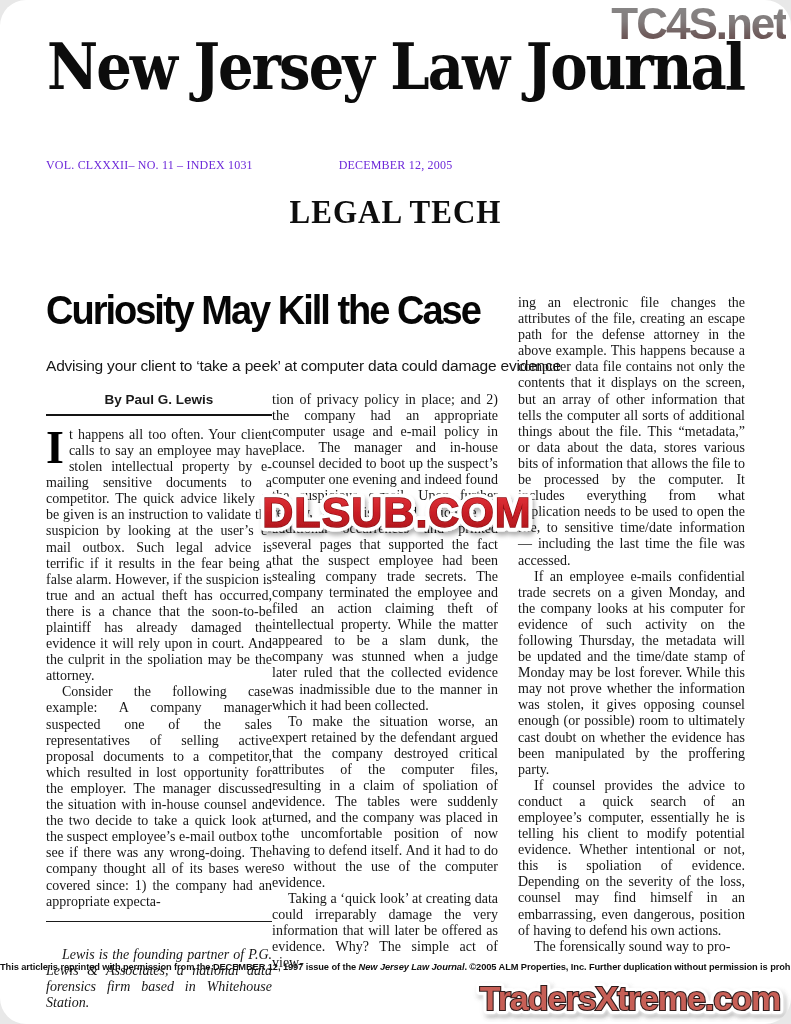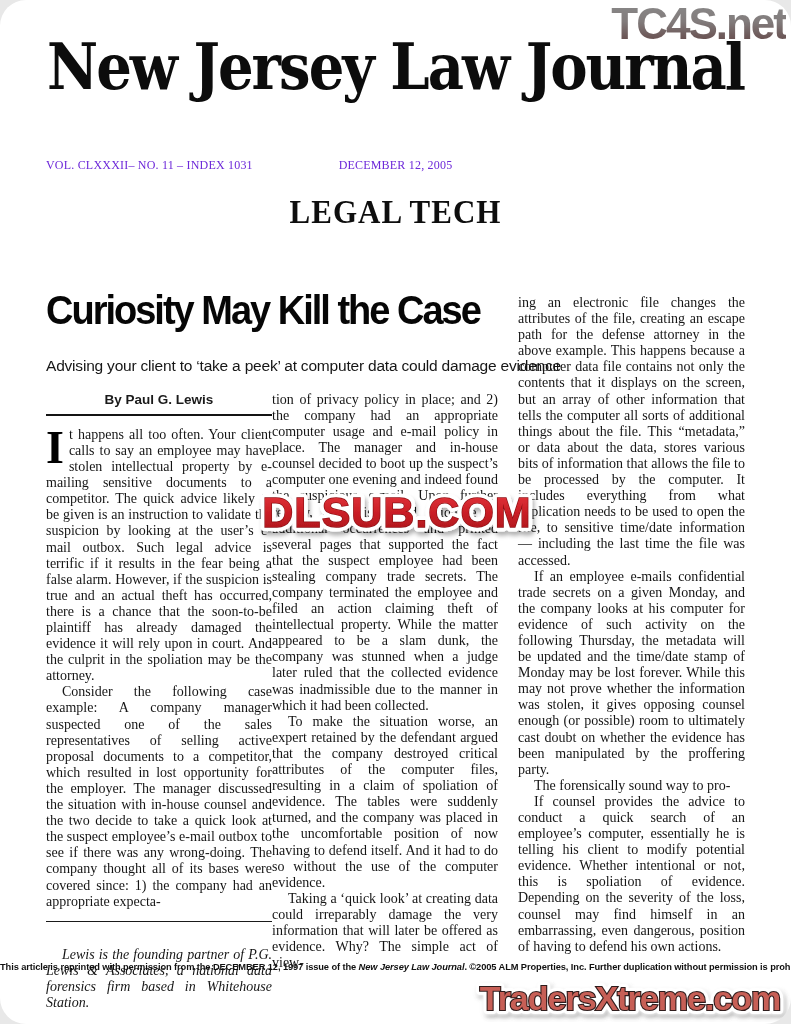--- a/index.html
+++ b/index.html
@@ -137,22 +137,22 @@
           <p>tion of privacy policy in place; and 2) the company had an appropriate computer usage and e-mail policy in place. The manager and in-house counsel decided to boot up the suspect’s computer one evening and indeed found the suspicious e-mail. Upon further review, they discovered evidence of additional occurrences and printed several pages that supported the fact that the suspect employee had been stealing company trade secrets. The company terminated the employee and filed an action claiming theft of intellectual property. While the matter appeared to be a slam dunk, the company was stunned when a judge later ruled that the collected evidence was inadmissible due to the manner in which it had been collected.</p>
           <p class="indent">To make the situation worse, an expert retained by the defendant argued that the company destroyed critical attributes of the computer files, resulting in a claim of spoliation of evidence. The tables were suddenly turned, and the company was placed in the uncomfortable position of now having to defend itself. And it had to do so without the use of the computer evidence.</p>
           <p class="indent">Taking a ‘quick look’ at creating data could irreparably damage the very information that will later be offered as evidence. Why? The simple act of view-</p>
         </div>
       </div>
     </div>
 
     <div class="col3 bodytext">
       <p>ing an electronic file changes the attributes of the file, creating an escape path for the defense attorney in the above example. This happens because a computer data file contains not only the contents that it displays on the screen, but an array of other information that tells the computer all sorts of additional things about the file. This “metadata,” or data about the data, stores various bits of information that allows the file to be processed by the computer. It includes everything from what application needs to be used to open the file, to sensitive time/date information — including the last time the file was accessed.</p>
       <p class="indent">If an employee e-mails confidential trade secrets on a given Monday, and the company looks at his computer for evidence of such activity on the following Thursday, the metadata will be updated and the time/date stamp of Monday may be lost forever. While this may not prove whether the information was stolen, it gives opposing counsel enough (or possible) room to ultimately cast doubt on whether the evidence has been manipulated by the proffering party.</p>
+      <p class="indent">If counsel provides the advice to conduct a quick search of an employee’s computer, essentially he is telling his client to modify potential evidence. Whether intentional or not, this is spoliation of evidence. Depending on the severity of the loss, counsel may find himself in an embarrassing, even dangerous, position of having to defend his own actions.</p>
       <p class="indent">The forensically sound way to pro-</p>
-      <p class="indent">If counsel provides the advice to conduct a quick search of an employee’s computer, essentially he is telling his client to modify potential evidence. Whether intentional or not, this is spoliation of evidence. Depending on the severity of the loss, counsel may find himself in an embarrassing, even dangerous, position of having to defend his own actions.</p>
     </div>
   </div>
 
   <svg class="dlsub" viewBox="0 0 302 62" xmlns="http://www.w3.org/2000/svg">
     <defs>
       <linearGradient id="dlsubGrad" x1="0" y1="0" x2="0" y2="1">
         <stop offset="0" stop-color="#e73a40"></stop>
         <stop offset="0.5" stop-color="#cb1f26"></stop>
         <stop offset="1" stop-color="#a8141a"></stop>
       </linearGradient>

